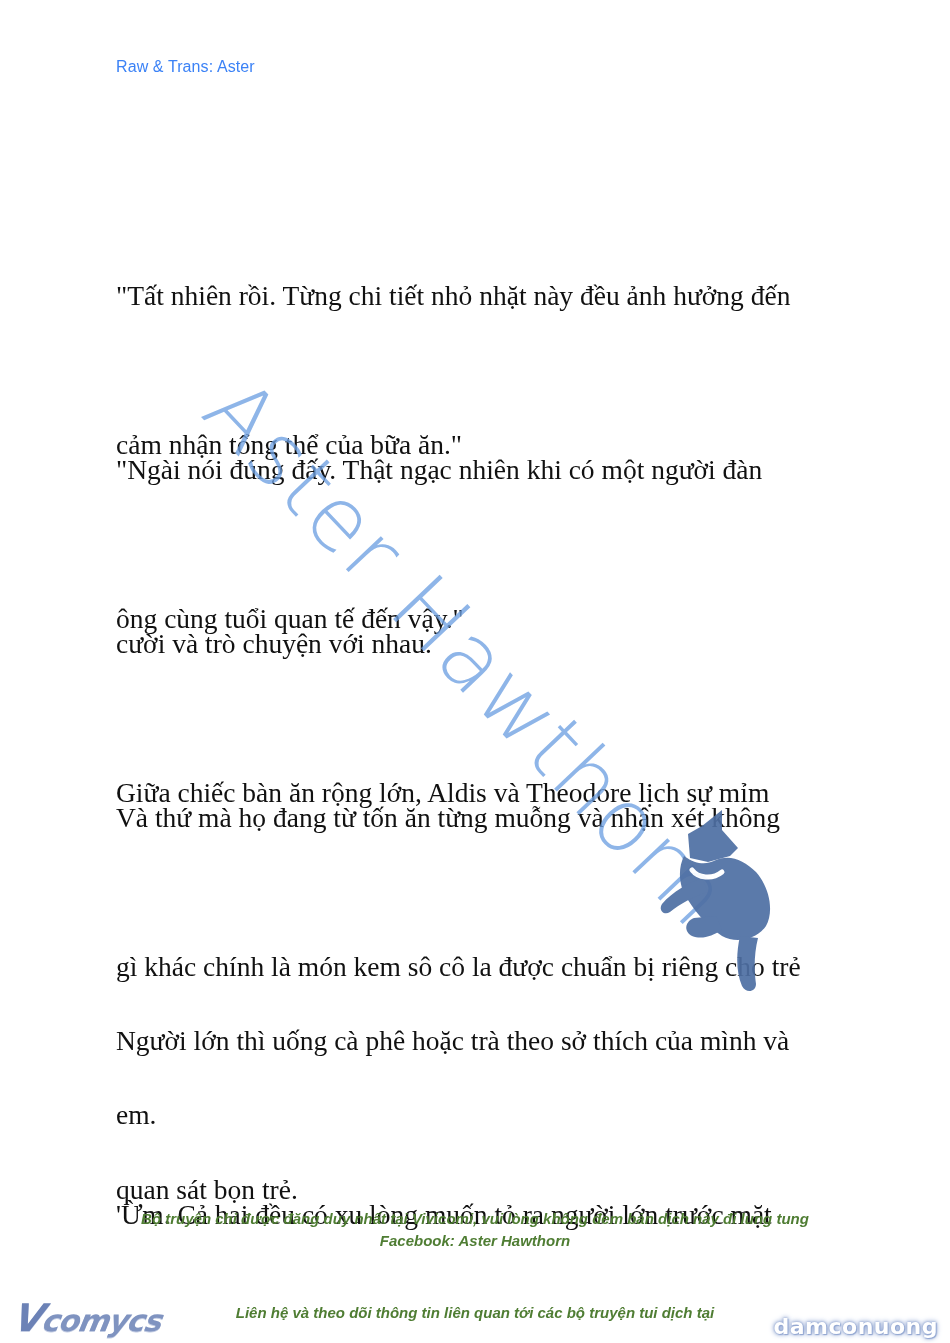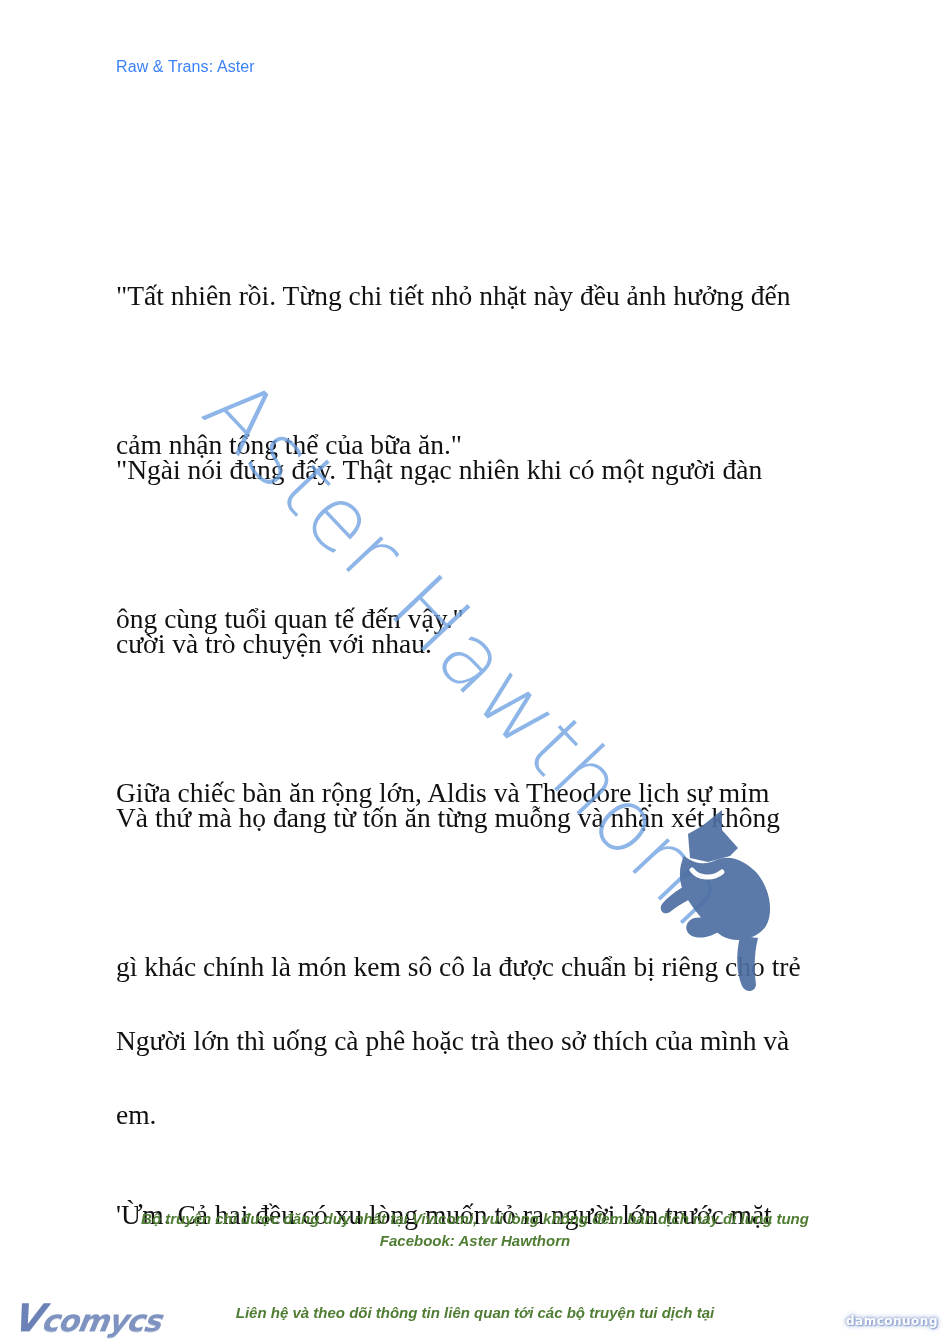--- a/index.html
+++ b/index.html
@@ -92,21 +92,21 @@
     .vcomycs-logo .v {
       font-size: 38px;
       color: #6c82b6;
     }
     .damconuong-mark {
       position: absolute;
       right: 12px;
       top: 1314px;
       font-family: "DejaVu Sans", sans-serif;
       font-weight: bold;
-      font-size: 12px;
+      font-size: 22px;
       color: #ffffff;
       letter-spacing: 0.5px;
       text-shadow: 0 0 2px #8ea3cf, 0 0 4px #8ea3cf, 0 0 6px #a8b9dd, 1px 1px 1px #8ea3cf;
       padding-left: 40px;
     }
   </style>
 </head>
 <body>
 
 <div>
@@ -126,20 +126,21 @@
       <div>cười và trò chuyện với nhau.</div>
       <div>Giữa chiếc bàn ăn rộng lớn, Aldis và Theodore lịch sự mỉm</div>
     </div>
     <div class="para" style="top:694px;">
       <div>Và thứ mà họ đang từ tốn ăn từng muỗng và nhận xét không</div>
       <div>gì khác chính là món kem sô cô la được chuẩn bị riêng cho trẻ</div>
       <div>em.</div>
     </div>
     <div class="para" style="top:917px;">
       <div>Người lớn thì uống cà phê hoặc trà theo sở thích của mình và</div>
+      <div>quan sát bọn trẻ.</div>
     </div>
     <div class="para" style="top:1091px;">
       <div>'Ừm. Cả hai đều có xu lòng muốn tỏ ra người lớn trước mặt</div>
       <div>bạn bè cùng tuổi.'</div>
     </div>
   </div>
 
   <div class="watermark">Aster Hawthorn</div>
 
   <svg class="cat-logo" viewBox="0 0 130 185" xmlns="http://www.w3.org/2000/svg">

